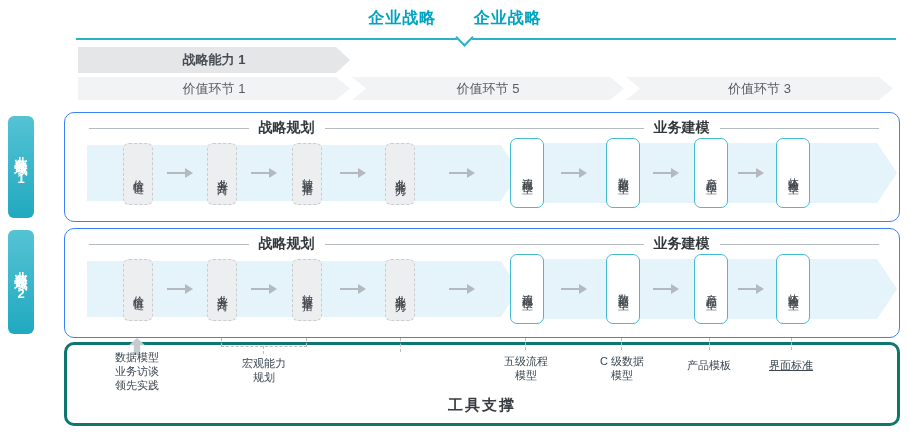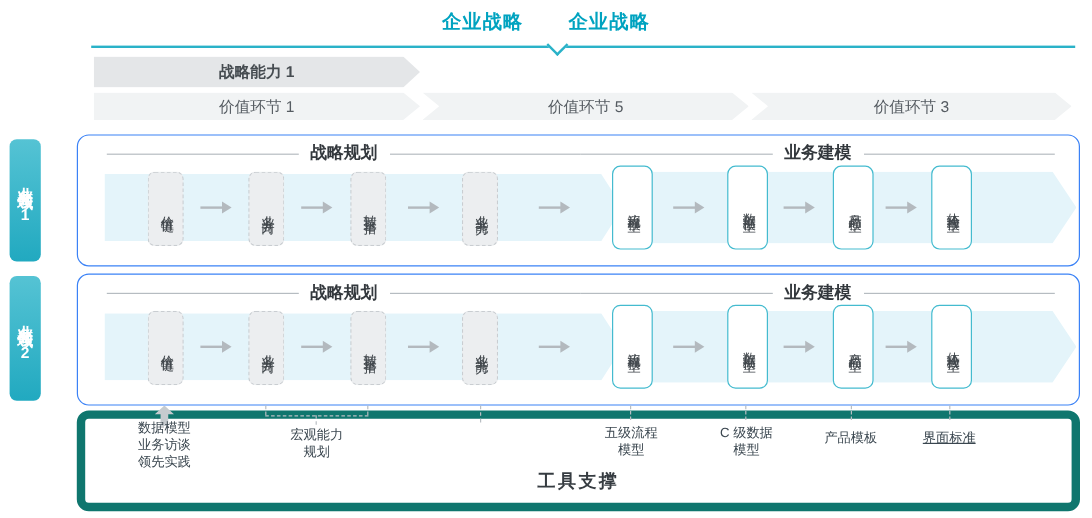--- a/index.html
+++ b/index.html
@@ -89,21 +89,21 @@
   .an1 { left:87px;  width:100px; top:350px; }
   .an2 { left:214px; width:100px; top:356px; }
   .an3 { left:338px; width:122px; top:354px; }
   .an4 { left:476px; width:100px; top:354px; }
   .an5 { left:572px; width:100px; top:354px; }
   .an6 { left:659px; width:100px; top:358px; }
   .an7 { left:741px; width:100px; top:358px;text-decoration:underline; }
 
   
   .toolbox { position:absolute; left:64px; top:342px; width:836px; height:84px;
-             border:7px solid #0f766e; border-radius:10px; }
+             border:3px solid #0f766e; border-radius:10px; }
   .toolbox .lbl { position:absolute; left:0; right:0; bottom:8px; text-align:center;
                   font-weight:bold; font-size:15px; color:#363c41; letter-spacing:2px; }
 </style>
 </head>
 <body>
 
 <div class="stage">
 
   <div class="titles">
     <span>企业战略</span>

